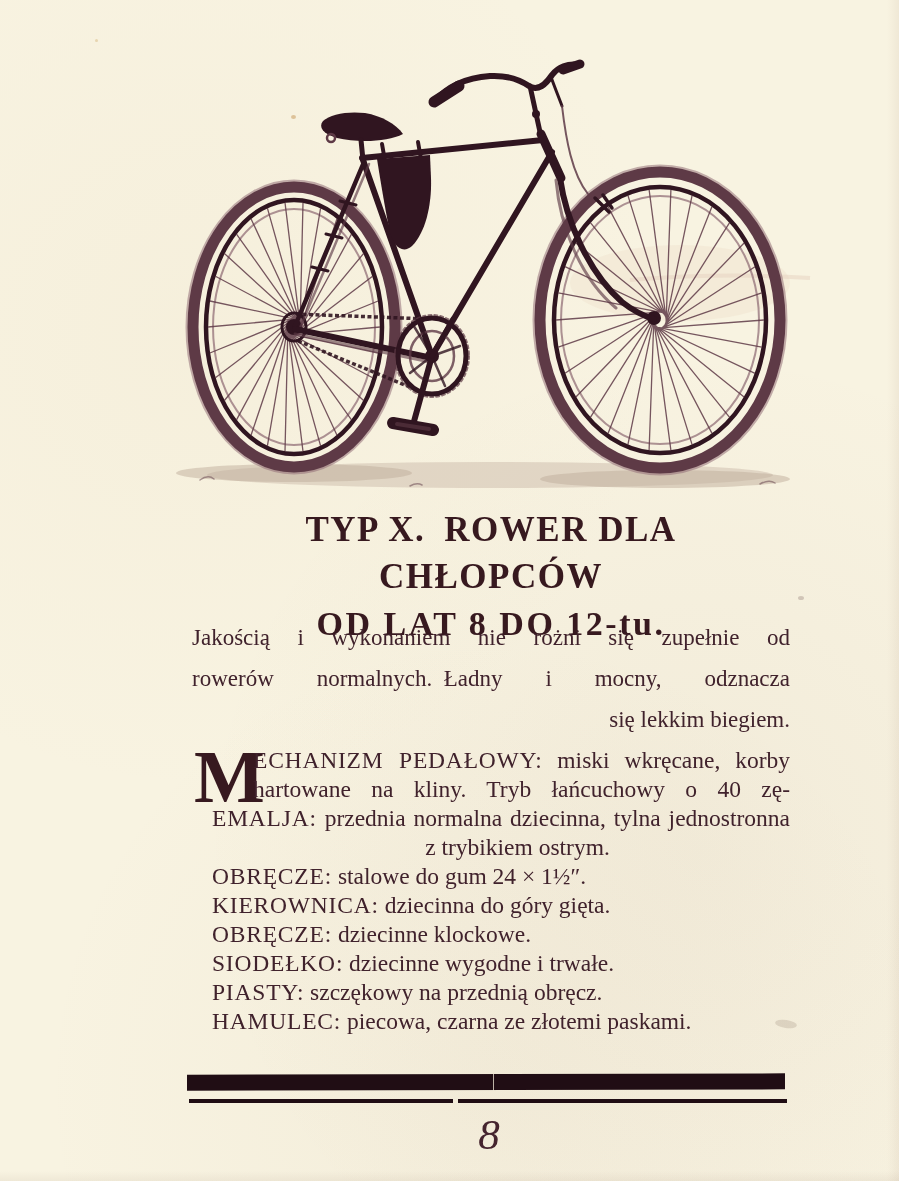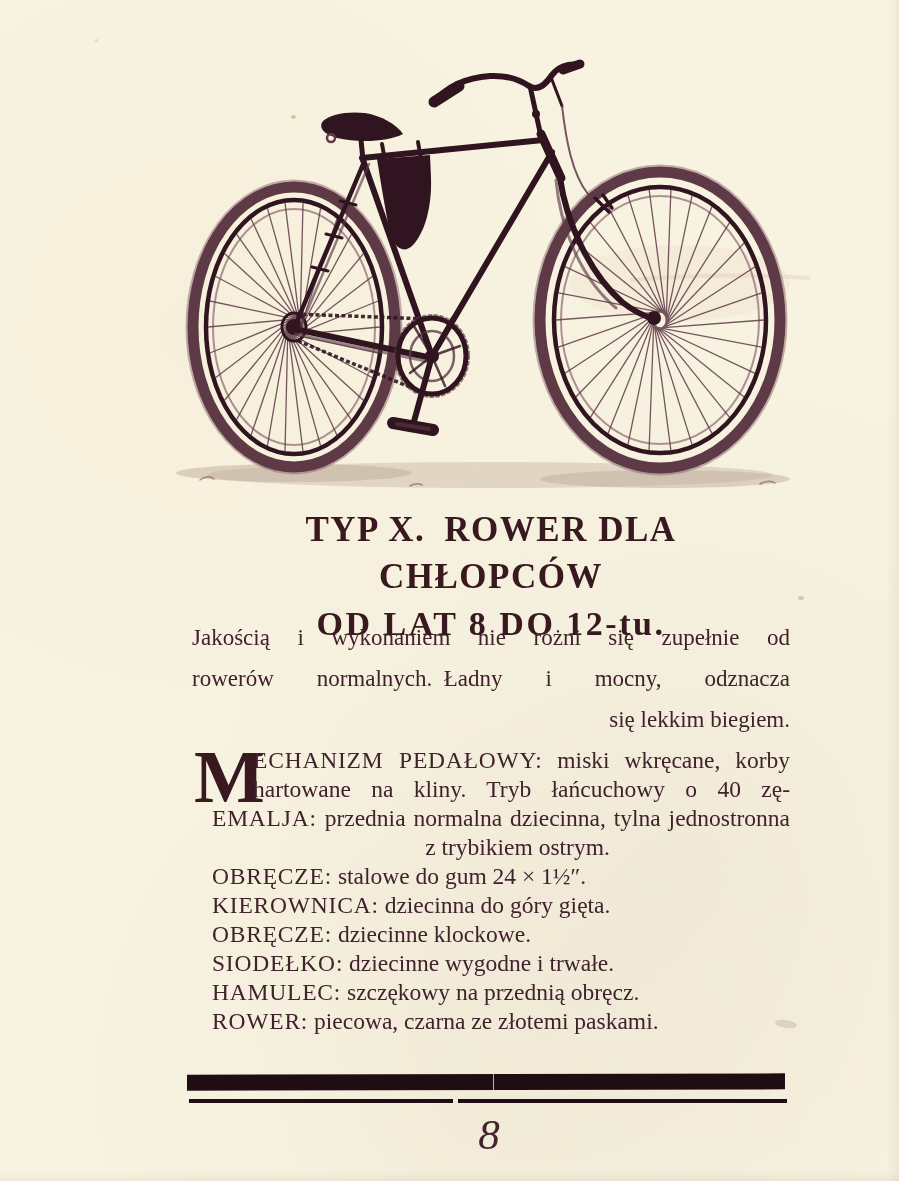--- a/index.html
+++ b/index.html
@@ -173,22 +173,22 @@
       <div class="sline j">hartowane na kliny. Tryb łańcuchowy o 40 zę-</div>
     </div>
 
     <div class="sline j"><span class="lbl">EMALJA:</span><span> przednia normalna dziecinna, tylna jednostronna</span></div>
     <div class="sline cont">z trybikiem ostrym.</div>
 
     <div class="sline"><span class="lbl">OBRĘCZE:</span><span> stalowe do gum 24 × 1½″.</span></div>
     <div class="sline"><span class="lbl">KIEROWNICA:</span><span> dziecinna do góry gięta.</span></div>
     <div class="sline"><span class="lbl">OBRĘCZE:</span><span> dziecinne klockowe.</span></div>
     <div class="sline"><span class="lbl">SIODEŁKO:</span><span> dziecinne wygodne i trwałe.</span></div>
-    <div class="sline"><span class="lbl">HAMULEC:</span><span> szczękowy na przednią obręcz.</span></div>
-    <div class="sline"><span class="lbl">ROWER:</span><span> piecowa, czarna ze złotemi paskami.</span></div>
+    <div class="sline"><span class="lbl">PIASTY:</span><span> szczękowy na przednią obręcz.</span></div>
+    <div class="sline"><span class="lbl">HAMULEC:</span><span> piecowa, czarna ze złotemi paskami.</span></div>
   </div>
 
   <div class="rule-thick"></div>
   <div class="rule-thin"></div>
   <div class="pageno">8</div>
 
   <div class="speck speck1"></div>
   <div class="speck speck2"></div>
   <div class="speck speck3"></div>
   <div class="smudge"></div>

